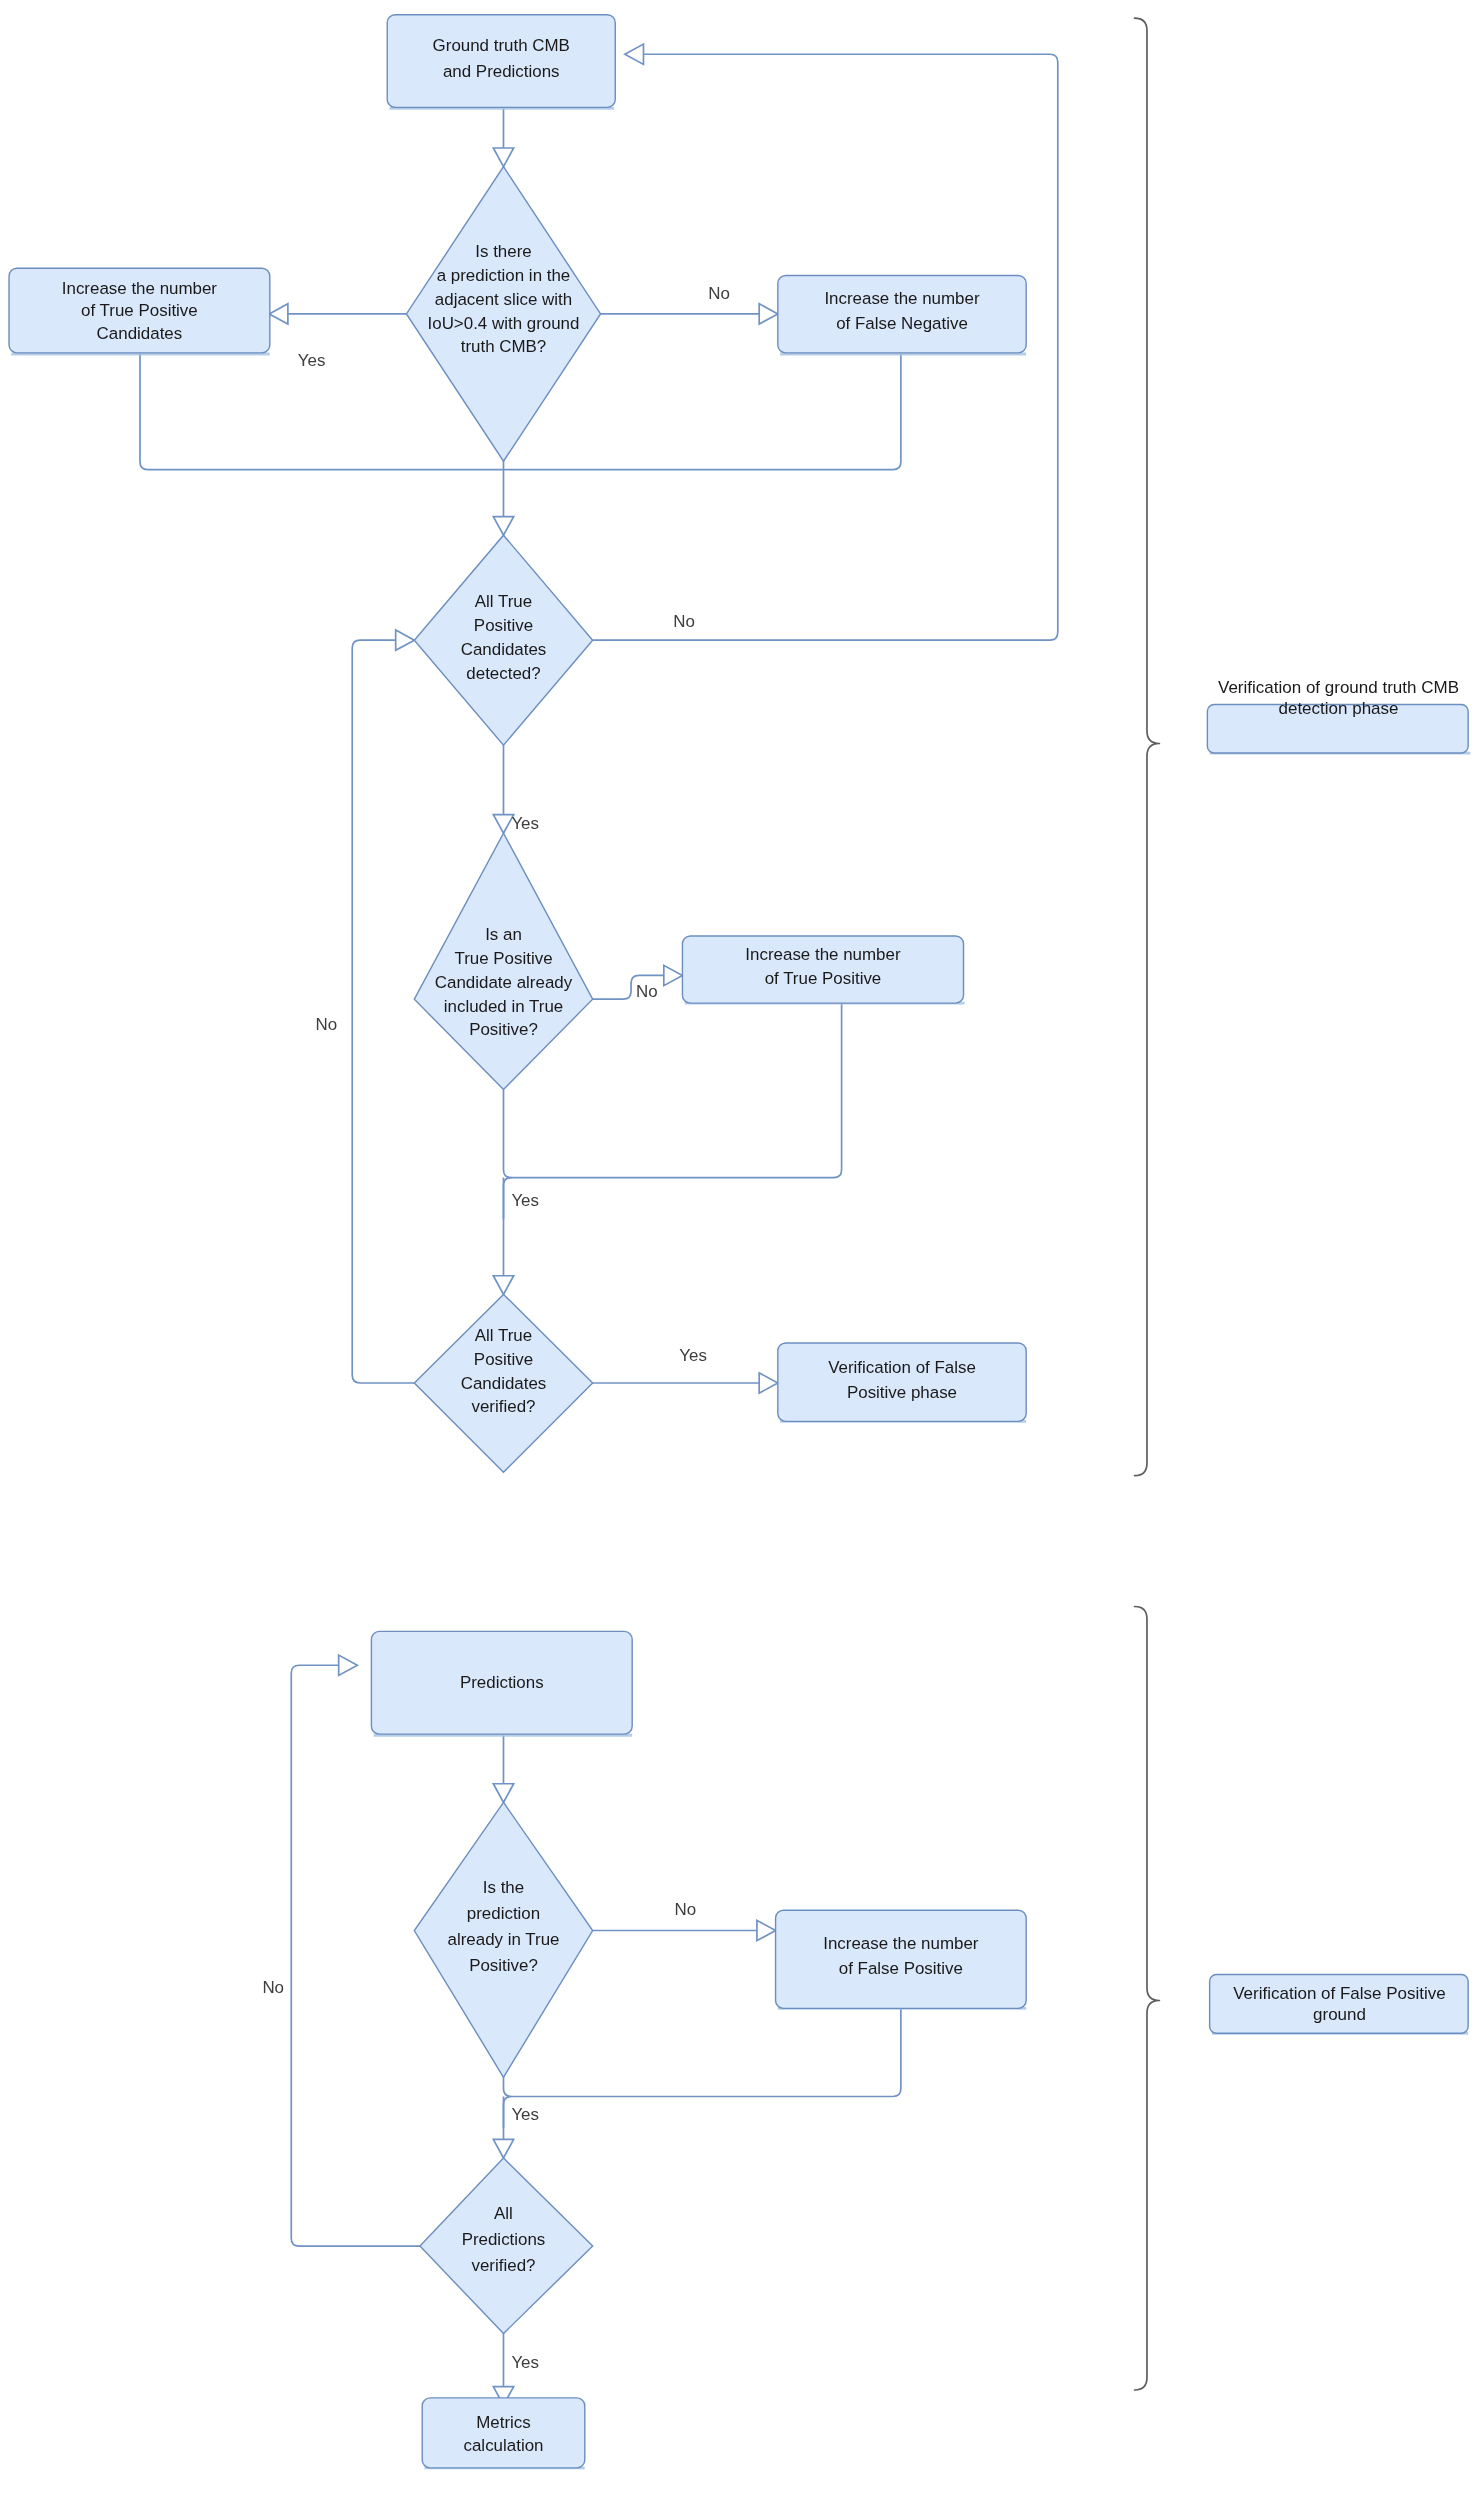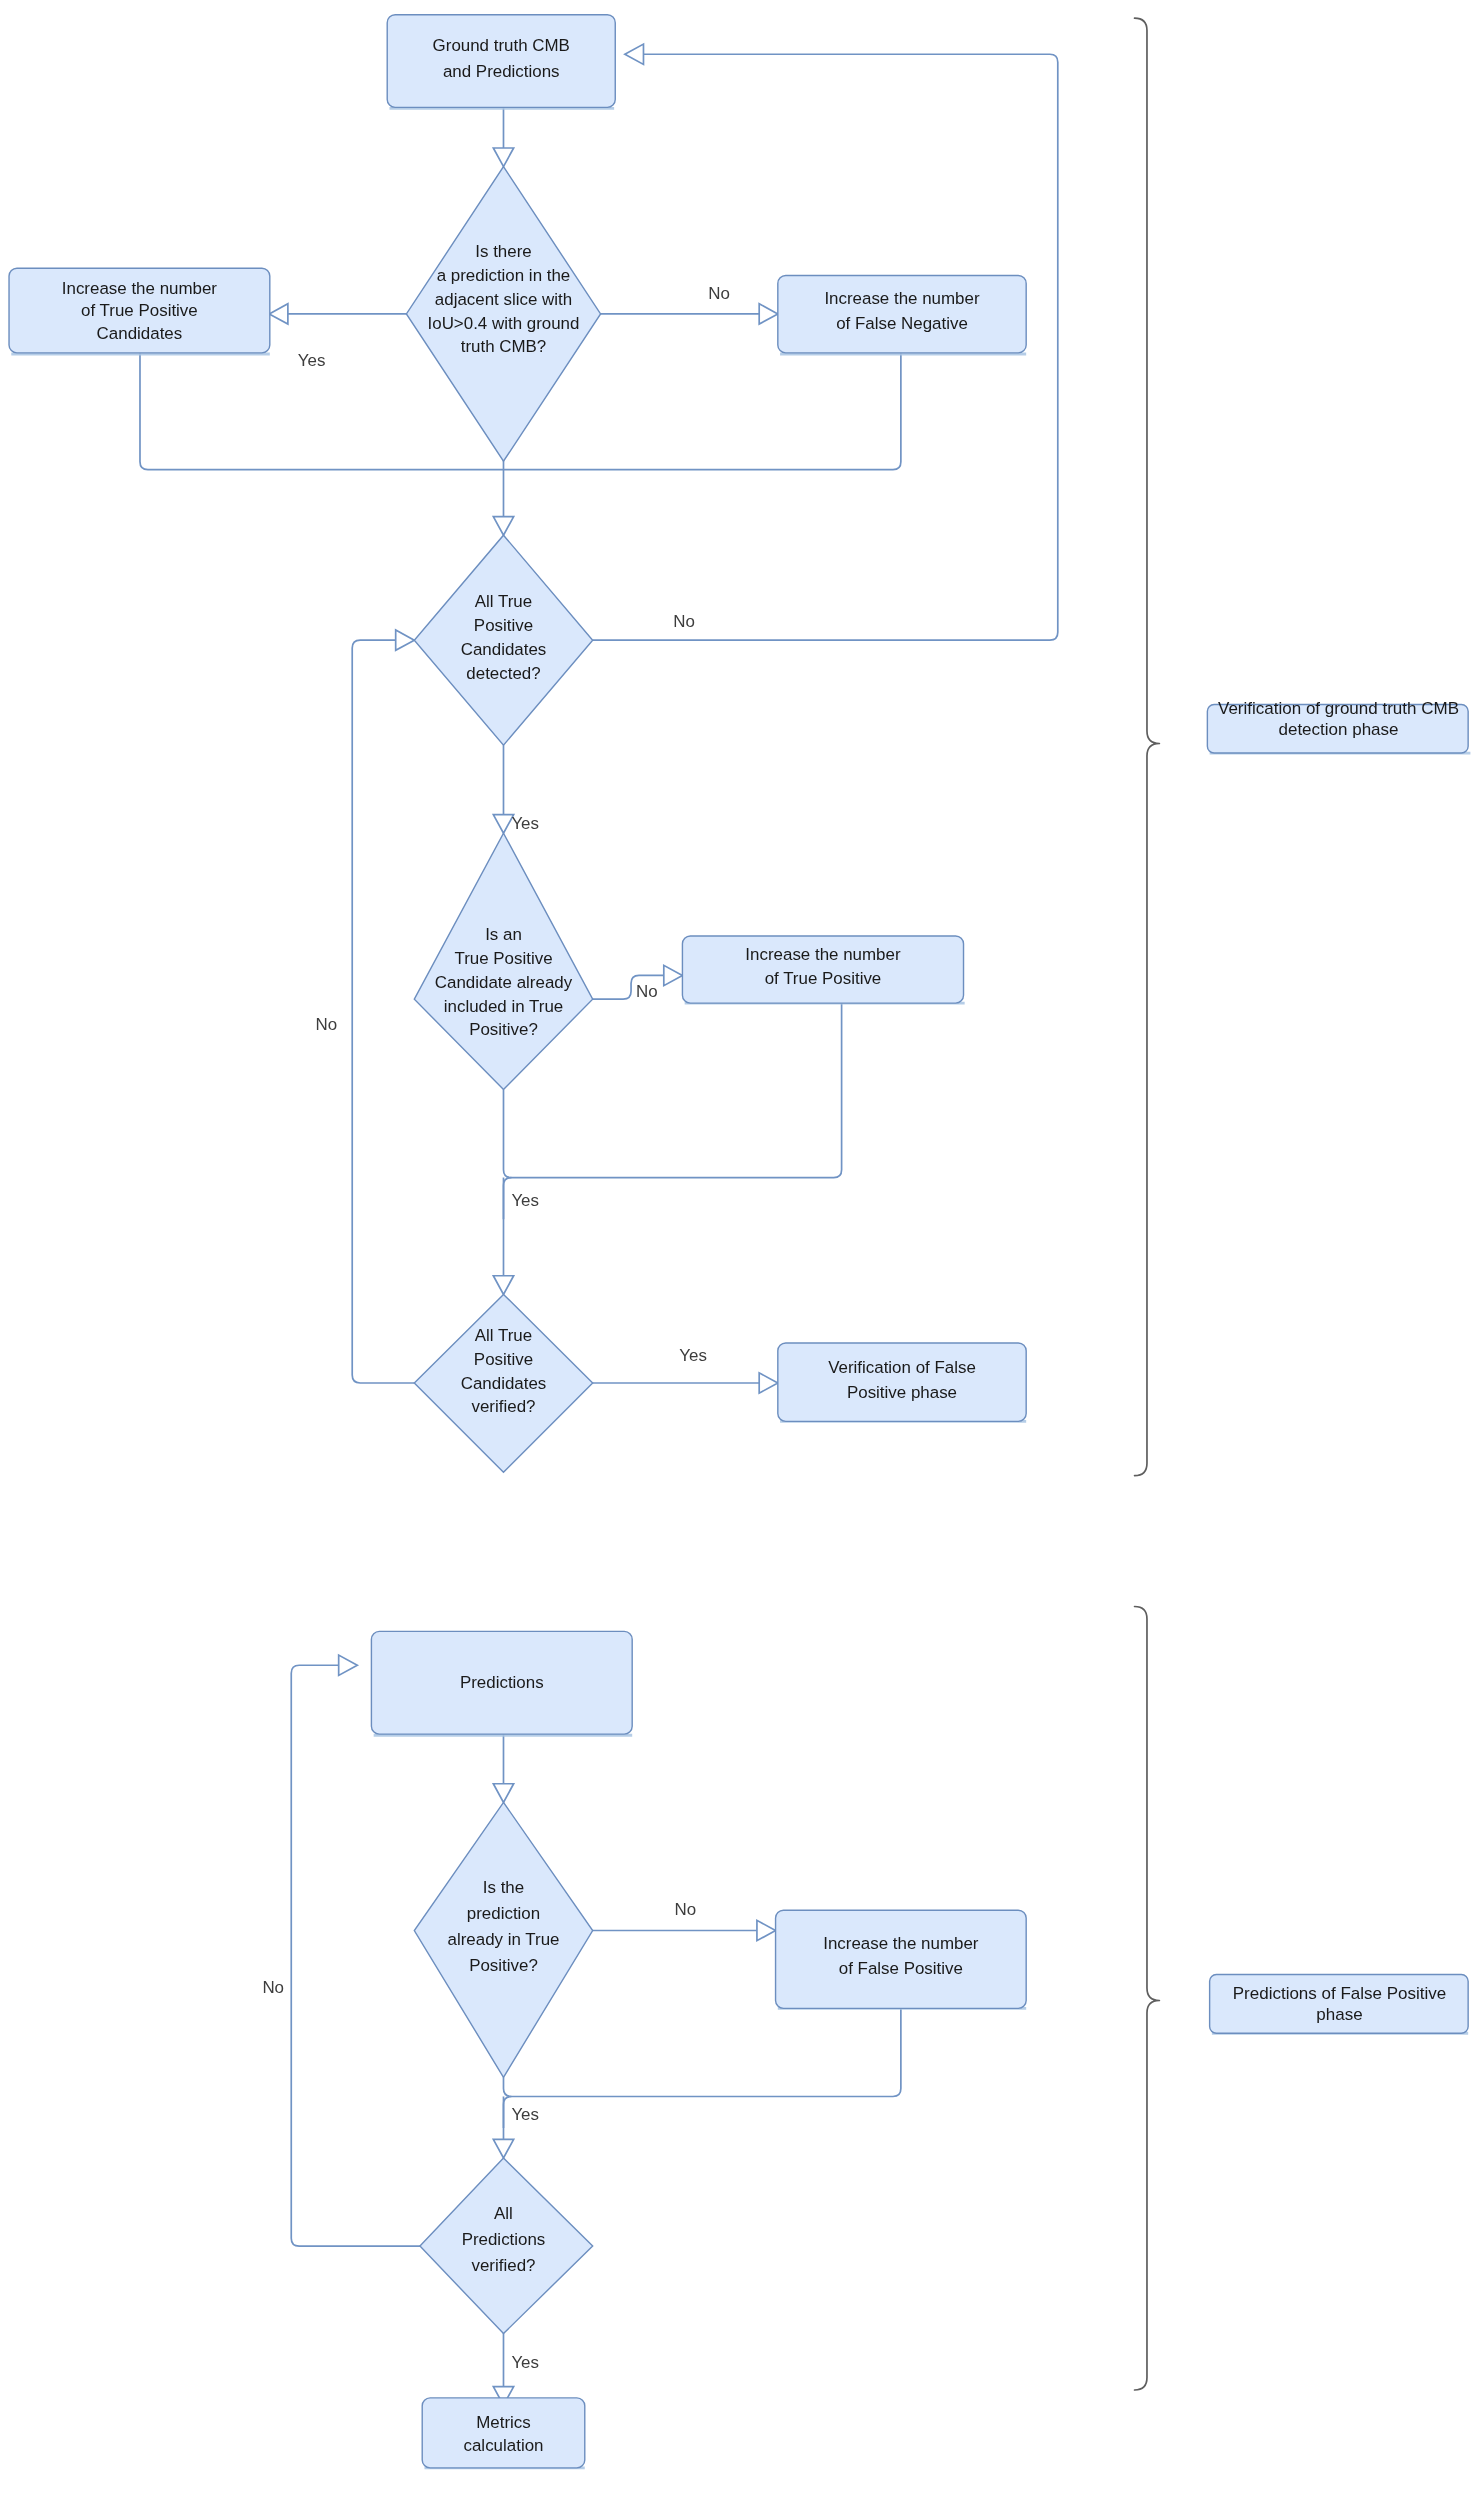--- a/index.html
+++ b/index.html
@@ -280,21 +280,21 @@
       </g>
 
       <path class="bracket-line" d="M 2010 2846 Q 2032 2846 2032 2868 L 2032 3522 Q 2032 3544 2054 3544 Q 2032 3544 2032 3566 L 2032 4212 Q 2032 4234 2010 4234"></path>
       <g>
         <path class="node-shadow" d="M 2147 3602 L 2601 3602"></path>
         <rect class="node-shape-box" x="2143" y="3498" width="458" height="104" rx="12" ry="12"></rect>
       </g>
     </g>
   </svg>
 
-  <div style="position:absolute; left:1208px; top:695px; width:261px; height:49px;
+  <div style="position:absolute; left:1208px; top:674px; width:261px; height:49px;
               display:flex; align-items:center; justify-content:center; text-align:center;
               font-size:17px; color:#1a1a1a; line-height:1.22; padding:0 5.6px; box-sizing:border-box;">Verification of ground truth CMB detection phase</div>
 
   <div style="position:absolute; left:1210px; top:1975px; width:259px; height:59px;
               display:flex; align-items:center; justify-content:center; text-align:center;
-              font-size:17px; color:#1a1a1a; line-height:1.22; padding:0 8px; box-sizing:border-box;">Predictions of False Positive phase</div>
+              font-size:17px; color:#1a1a1a; line-height:1.22; padding:0 8px; box-sizing:border-box;">Verification of False Positive ground</div>
 </div>
 
 
 </body></html>

